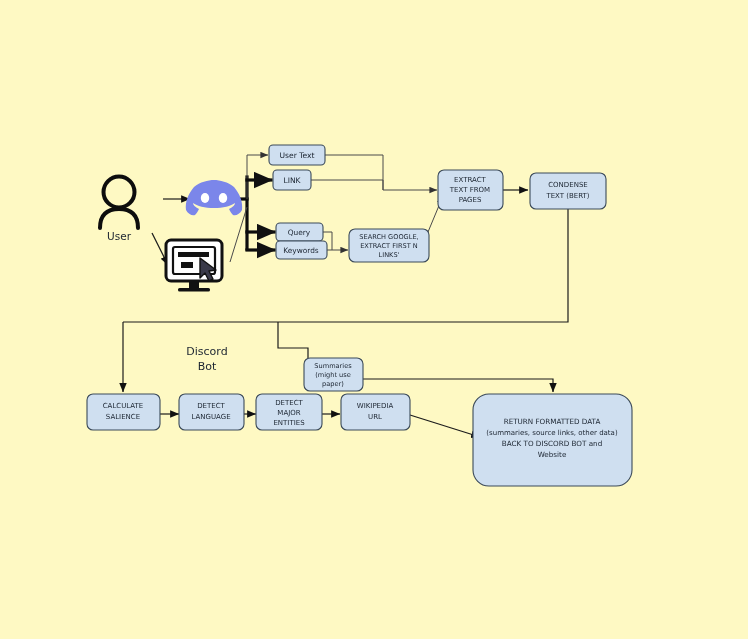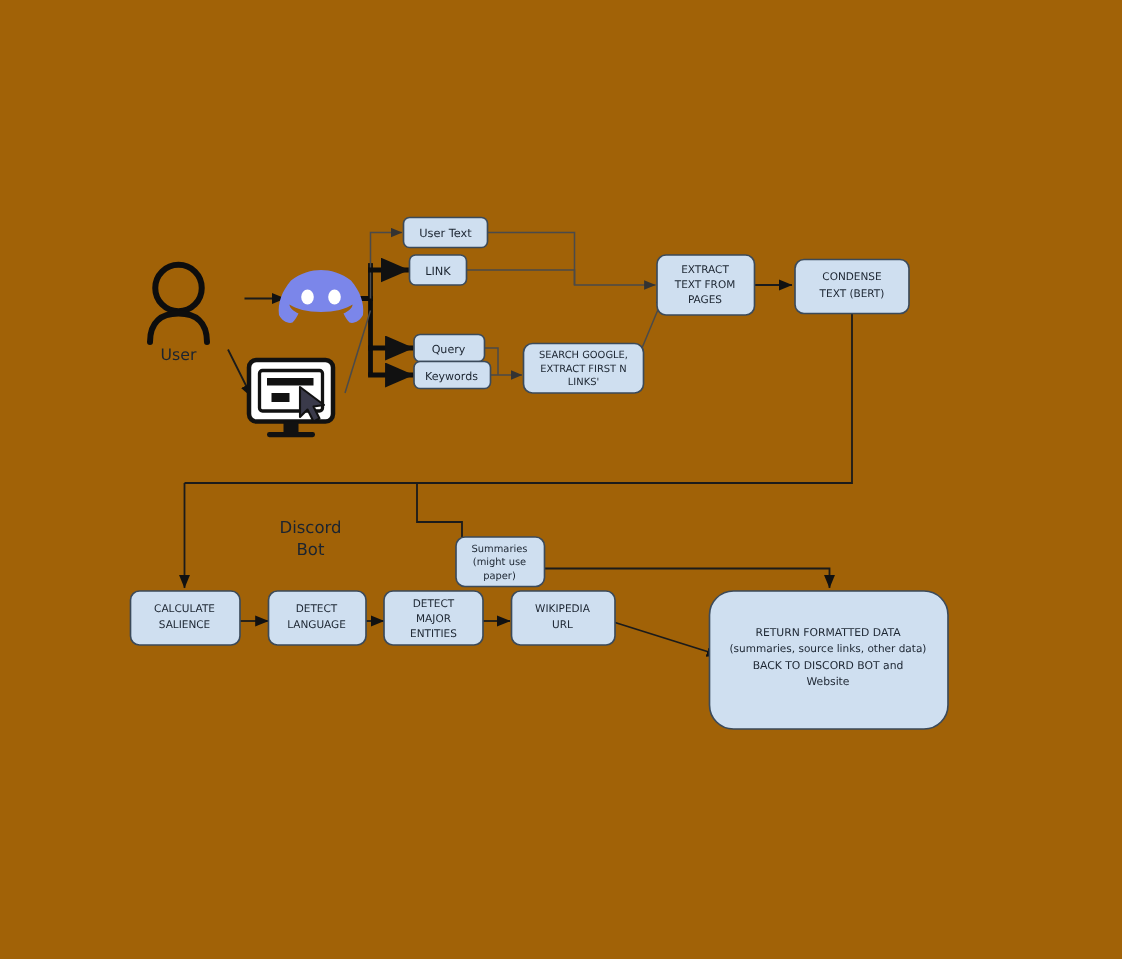--- a/index.html
+++ b/index.html
@@ -11,21 +11,21 @@
   body {
     width: 748px;
     height: 639px;
     overflow: hidden;
     font-family: "DejaVu Sans", "Liberation Sans", sans-serif;
   }
   #canvas {
     position: relative;
     width: 748px;
     height: 639px;
-    background: #a16207;
+    background: #fef9c3;
   }
   svg#diagram {
     position: absolute;
     top: 0;
     left: 0;
     width: 748px;
     height: 639px;
     display: block;
   }
   .node-box {

